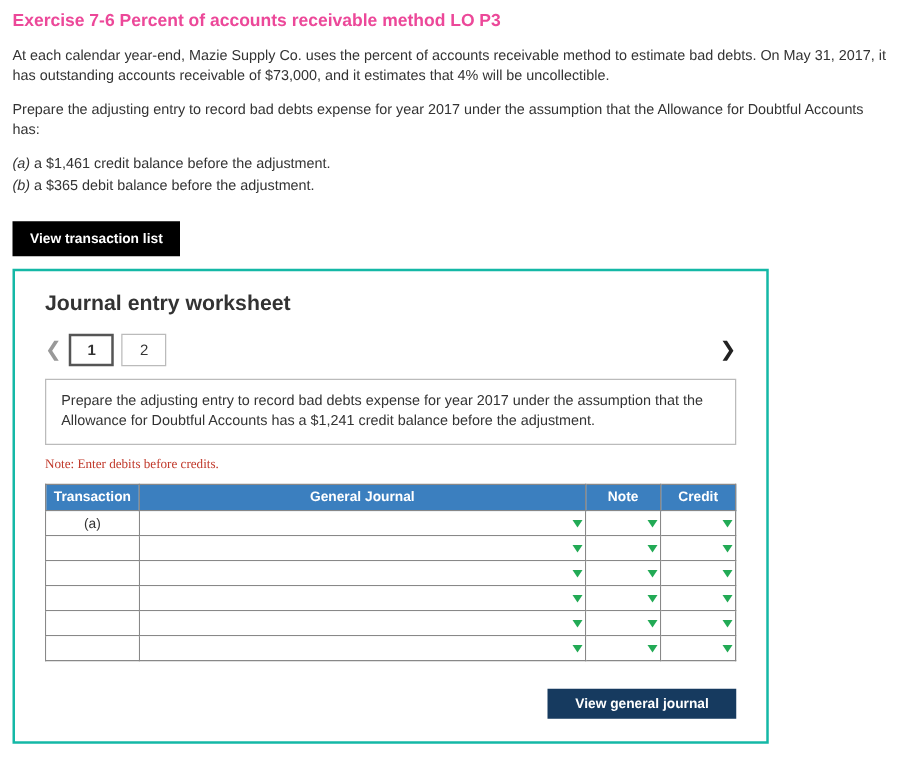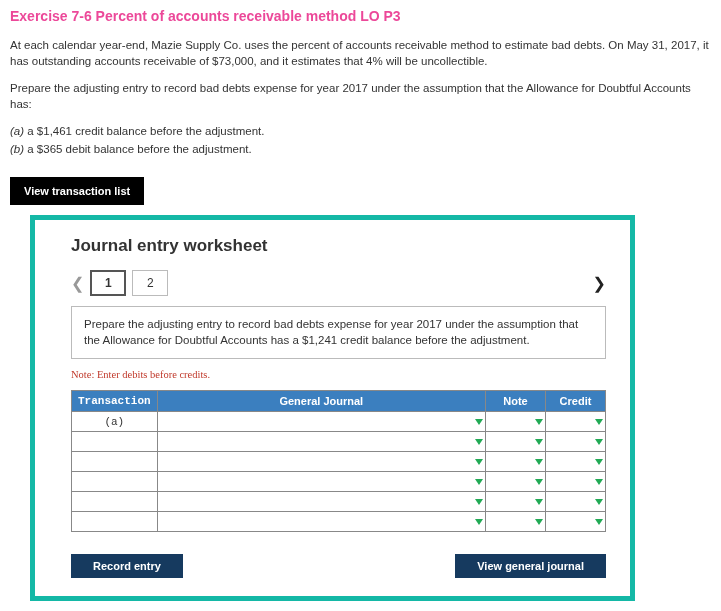--- a/index.html
+++ b/index.html
@@ -1,35 +1,35 @@
 <!DOCTYPE html>
 <html><head>
 <meta charset="utf-8">
 <style>
   * { box-sizing: border-box; margin: 0; padding: 0; }
   body { font-family: Arial, Helvetica, sans-serif; font-size: 12px; color: #333; background: #fff; width: 721px; padding: 8px 10px; }
   h2.title { font-size: 14px; font-weight: bold; color: #ec4899; margin-bottom: 14px; }
   p.prose { font-size: 11.5px; color: #333; line-height: 1.35; margin-bottom: 12px; }
   .italic { font-style: italic; }
   .btn-blue { background: #000000; color: #fff; border: none; padding: 8px 14px; font-size: 11px; font-weight: bold; cursor: pointer; margin: 8px 0 10px 0; }
-  .panel { border: 5px solid #14b8a6; width: 605px; padding: 16px 24px 18px 36px; margin-left: 20px; }
+  .panel { border: 2px solid #14b8a6; width: 605px; padding: 16px 24px 18px 24px; }
   .panel h3 { font-size: 17px; font-weight: bold; margin-bottom: 14px; }
   .pager-row { display: flex; align-items: center; justify-content: space-between; margin-bottom: 10px; }
   .pager-left { display: flex; align-items: center; gap: 6px; }
   .chev { font-size: 16px; color: #999; cursor: pointer; user-select: none; }
   .chev.active { color: #222; }
   .tab { width: 36px; height: 26px; border: 1px solid #bbb; display: flex; align-items: center; justify-content: center; font-size: 12px; cursor: pointer; background: #fff; }
   .tab.selected { border: 2px solid #555; font-weight: bold; }
   .instr-box { border: 1px solid #bbb; padding: 10px 12px; font-size: 11.5px; line-height: 1.35; margin-bottom: 10px; }
   .note { color: #c0392b; font-size: 10.5px; margin-bottom: 10px; font-family: Liberation Serif, serif; }
   table.grid { border-collapse: collapse; width: 100%; font-size: 11px; }
   table.grid th { background: #3b7fbf; color: #fff; border: 1px solid #888; padding: 4px 6px; font-weight: bold; text-align: center; }
   table.grid td { border: 1px solid #888; height: 20px; padding: 0 4px; background: #fff; position: relative; }
   table.grid td .dd { position: absolute; right: 2px; top: 50%; transform: translateY(-50%); width: 0; height: 0; border-left: 4px solid transparent; border-right: 4px solid transparent; border-top: 6px solid #2a5; }
-  .col-trans { width: 73px; text-align: center; font-family: Liberation Mono, monospace; }
+  .col-trans { width: 73px; text-align: center; }
   .col-gj { width: auto; }
   .col-amt { width: 60px; }
   .bottom-btns { display: flex; justify-content: space-between; margin-top: 22px; }
   .bottom-btns .left { display: flex; gap: 30px; }
   .btn-nav { background: #163a5f; color: #fff; border: none; padding: 6px 22px; font-size: 11px; font-weight: bold; cursor: pointer; }
 </style>
 </head>
 <body>
 
 
@@ -145,20 +145,19 @@
           </td>
         <td>
             <span class="dd"></span>
           </td>
       </tr>
     </tbody>
   </table>
 
   <div class="bottom-btns">
     <div class="left">
-      <button class="btn-nav">Record entry</button>
     </div>
     <button class="btn-nav">View general journal</button>
   </div>
 </div>
 
 
 
 
 </body></html>

